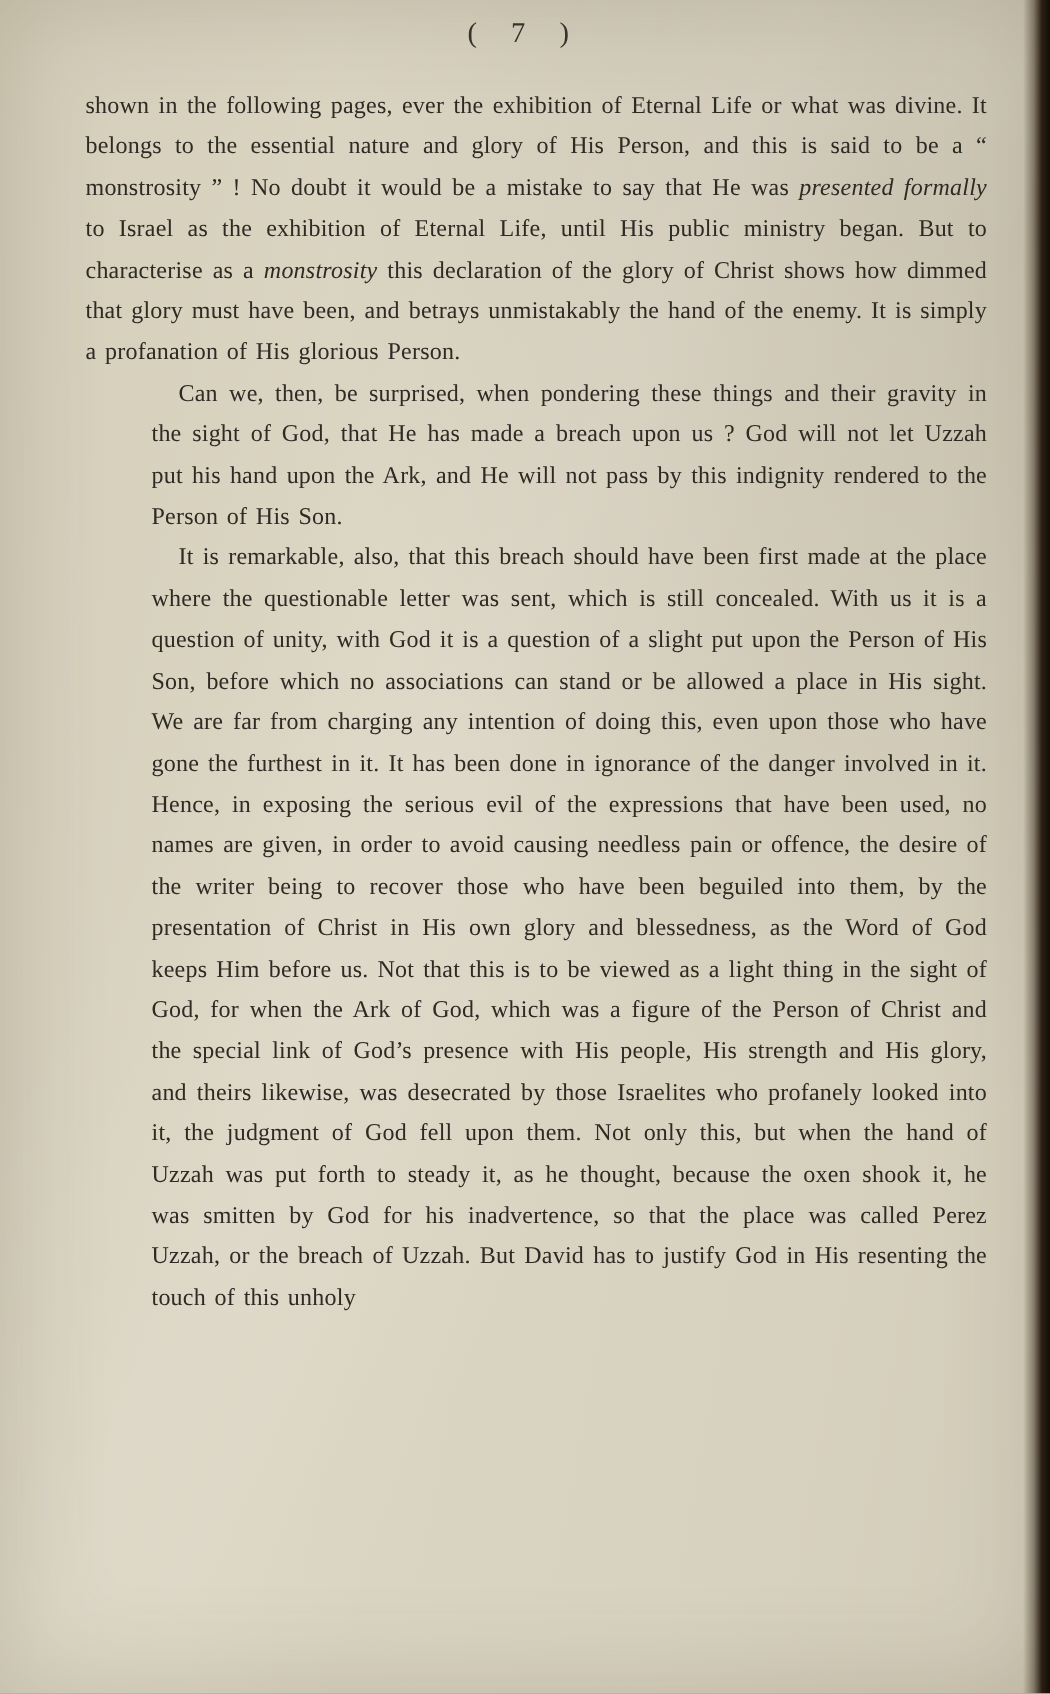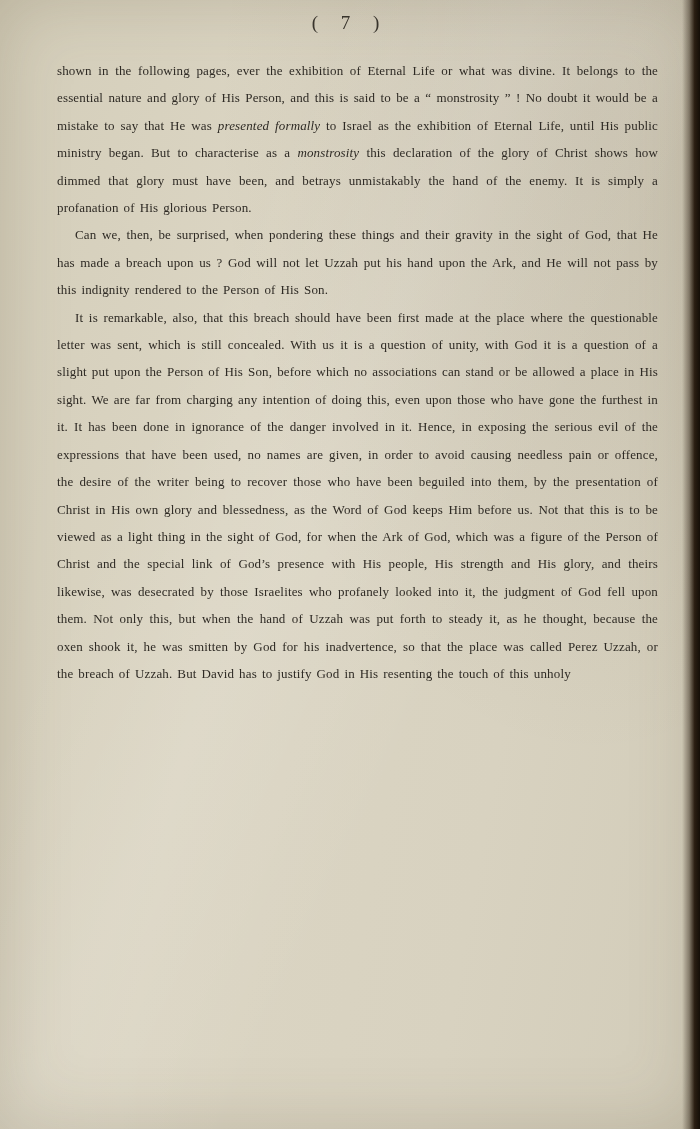--- a/index.html
+++ b/index.html
@@ -46,32 +46,33 @@
     text-align: center;
     font-size: 19px;
     letter-spacing: 9px;
     color: #38342c;
   }
   .text {
     position: absolute;
     top: 57px;
     left: 57px;
     width: 601px;
-    font-size: 13px;
+    font-size: 16px;
     line-height: 27.4px;
     text-align: justify;
     word-spacing: 1.6px;
     letter-spacing: 0.15px;
   }
   p.para {
     margin: 0;
     padding: 0;
   }
   p.para.indent {
     text-indent: 18px;
+    margin-left: 44px;
   }
   em {
     font-style: italic;
   }
 </style>
 </head>
 <body>
 
 <div class="page">
   <div class="sheen"></div>

